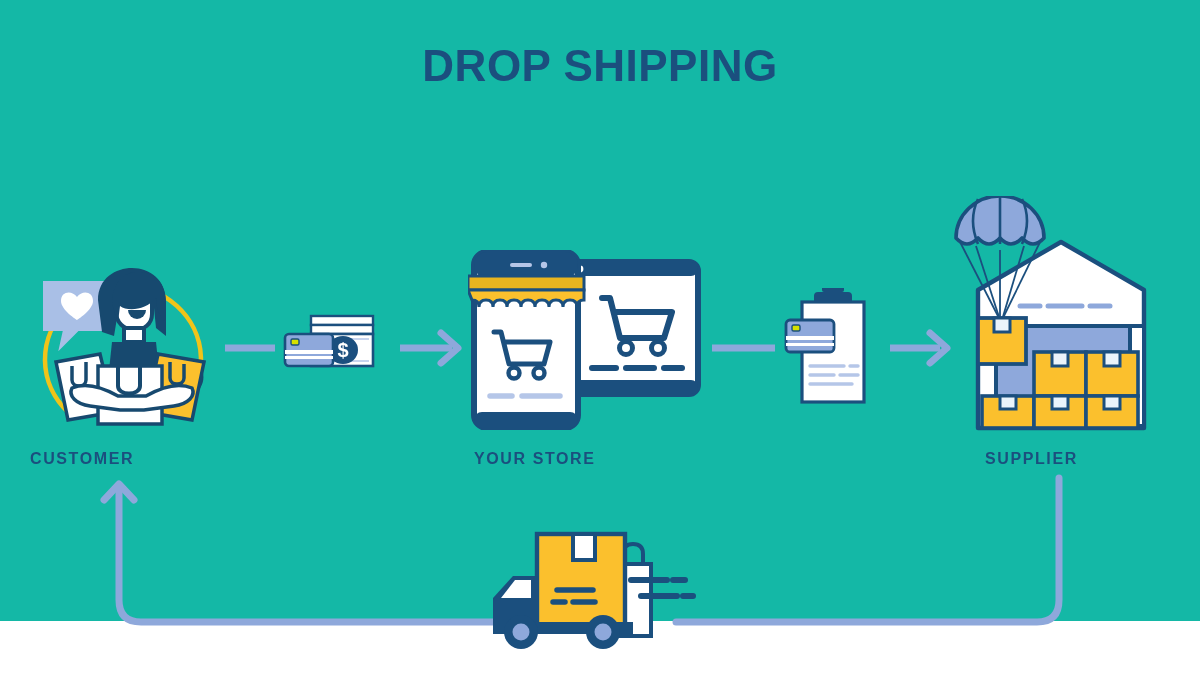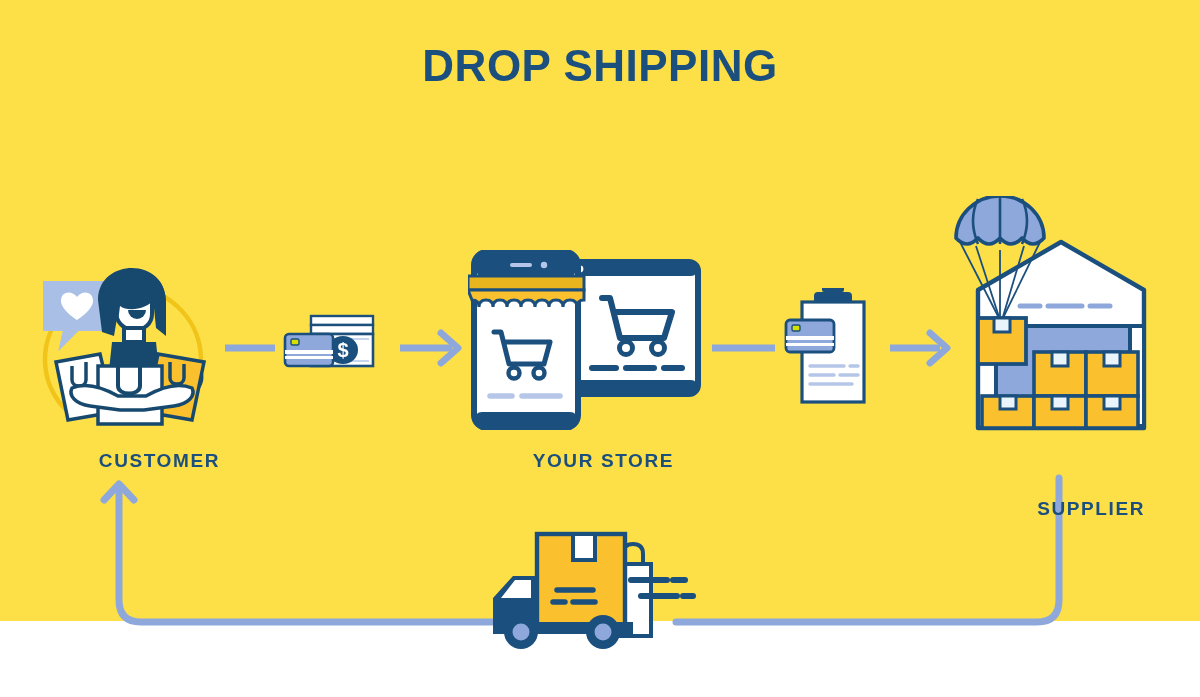--- a/index.html
+++ b/index.html
@@ -10,45 +10,45 @@
   }
   body {
     width: 1200px; height: 697px;
     font-family: "Liberation Sans", sans-serif;
     overflow: hidden;
     position: relative;
   }
   #infographic {
     position: relative;
     width: 1200px; height: 621px;
-    background: #fde047;
+    background: #14b8a6;
   }
   .title {
     position: absolute;
     top: 41px; left: 0; width: 1200px;
     text-align: center;
     font-size: 44px;
     font-weight: bold;
     letter-spacing: 0.5px;
     color: #1b4f7e;
     font-family: "Liberation Sans", sans-serif;
   }
   .node-label {
     position: absolute;
-    text-align: right;
-    font-size: 19px;
+    text-align: left;
+    font-size: 16px;
     font-weight: bold;
     letter-spacing: 1.6px;
     color: #1b4f7e;
     font-family: "Liberation Sans", sans-serif;
     white-space: nowrap;
   }
   #label-customer { top: 450px; left: 30px; width: 190px; }
   #label-store    { top: 450px; left: 474px; width: 200px; }
-  #label-supplier { top: 450px; left: 985px; width: 160px; margin-top: 48px; }
+  #label-supplier { top: 450px; left: 985px; width: 160px; }
 
   .svg-layer {
     position: absolute;
     top: 0; left: 0;
     width: 1200px; height: 697px;
   }
   .icon-box { position: absolute; }
   #icon-customer { left: 20px;  top: 262px; width: 205px; height: 175px; }
   #icon-payment  { left: 283px; top: 310px; width: 110px; height: 70px; }
   #icon-store    { left: 468px; top: 250px; width: 235px; height: 180px; }

